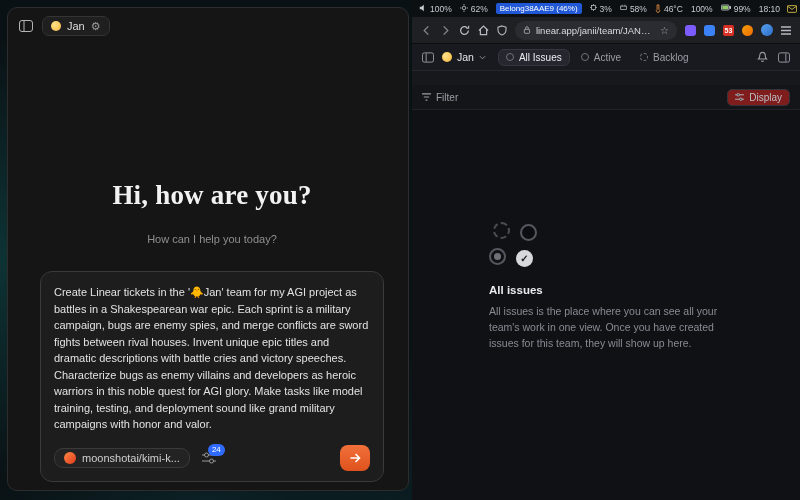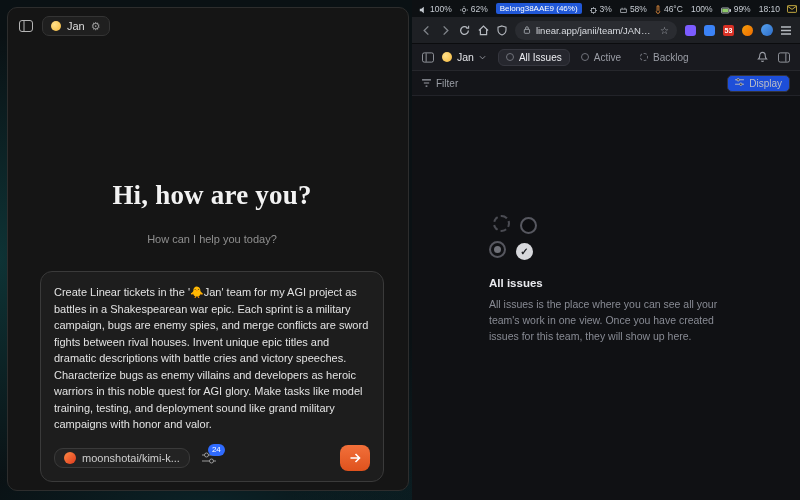--- a/index.html
+++ b/index.html
@@ -45,21 +45,21 @@
   .send-btn { margin-left:auto; width:30px; height:26px; border:none; border-radius:8px;
     background:linear-gradient(180deg,#f2703a,#df521d); display:flex; align-items:center;
     justify-content:center; cursor:pointer; }
 
   
   .right-window { position:absolute; left:412px; top:0; width:388px; height:500px;
     background:#17181c; display:flex; flex-direction:column; }
 
   .statusbar { height:17px; background:#0d1013; display:flex; align-items:center;
     gap:8px; padding:0 7px; font-size:8.5px; color:#c6cbd2; white-space:nowrap; }
-  .sb-item { display:flex; align-items:flex-end; gap:3px; }
+  .sb-item { display:flex; align-items:flex-start; gap:3px; }
   .net-badge { background:#2158d8; color:#fff; border-radius:2px; padding:1px 4px; font-size:8px; }
   .sb-right { margin-left:auto; display:flex; align-items:center; gap:7px; }
 
   .btoolbar { height:27px; background:#1e2024; display:flex; align-items:center; gap:8px;
     padding:0 9px; border-bottom:1px solid #0b0c0e; }
   .nav-ic { display:flex; }
   .urlbar { flex:1; min-width:0; height:19px; background:#2a2c31; border-radius:10px;
     display:flex; align-items:center; gap:5px; padding:0 8px; font-size:9.5px; color:#d8dbe0; }
   .url-text { white-space:nowrap; overflow:hidden; text-overflow:ellipsis; }
   .star { margin-left:auto; color:#a7abb2; font-size:10px; }
@@ -76,24 +76,24 @@
   .lws { display:flex; align-items:center; gap:5px; font-size:10.5px; color:#e4e5e9; }
   .tabs { display:flex; align-items:center; gap:3px; margin-left:4px; }
   .tab { display:flex; align-items:center; gap:5px; font-size:10px; color:#9b9ea6;
     padding:3px 8px; border-radius:6px; cursor:pointer; }
   .tab.active { background:#26272e; color:#ecedf1; border:1px solid #35363e; padding:2px 7px; }
   .ring { width:8px; height:8px; border:1.5px solid #70727a; border-radius:50%; display:inline-block; }
   .ring.dashed { border-style:dashed; }
   .ltop-right { margin-left:auto; display:flex; align-items:center; gap:10px; }
 
   .lfilter { height:25px; display:flex; align-items:center; justify-content:space-between;
-    padding:0 10px; background:#141519; border-bottom:1px solid #222329; }
+    padding:0 10px; background:#141519; border-bottom:1px solid #222329;margin-top:14px; }
   .filter-btn { display:flex; align-items:center; gap:5px; font-size:10px; color:#9b9ea6; cursor:pointer; }
-  .display-btn { display:flex; align-items:flex-start; gap:5px; font-size:10px; color:#bcbfc6;
-    background:#1d4ed8; border:1px solid #33343b; border-radius:5px; padding:2px 7px; cursor:pointer; }
+  .display-btn { display:flex; align-items:center; gap:5px; font-size:10px; color:#bcbfc6;
+    background:#7f1d1d; border:1px solid #33343b; border-radius:5px; padding:2px 7px; cursor:pointer; }
 
   .lcontent { flex:1; background:#101114; display:flex; align-items:center; justify-content:center; }
   .empty { width:234px; margin-top:-36px; }
   .illus { position:relative; height:50px; margin-bottom:12px; }
   .c { position:absolute; width:17px; height:17px; border-radius:50%; }
   .c1 { left:4px; top:0; border:2px dashed #4b4c53; }
   .c2 { left:31px; top:2px; border:2px solid #56575f; background:#0c0d10; }
   .c3 { left:0; top:26px; border:2px solid #56575f; }
   .c3 span { position:absolute; left:3px; top:3px; width:7px; height:7px;
     border-radius:50%; background:#6f7178; }

